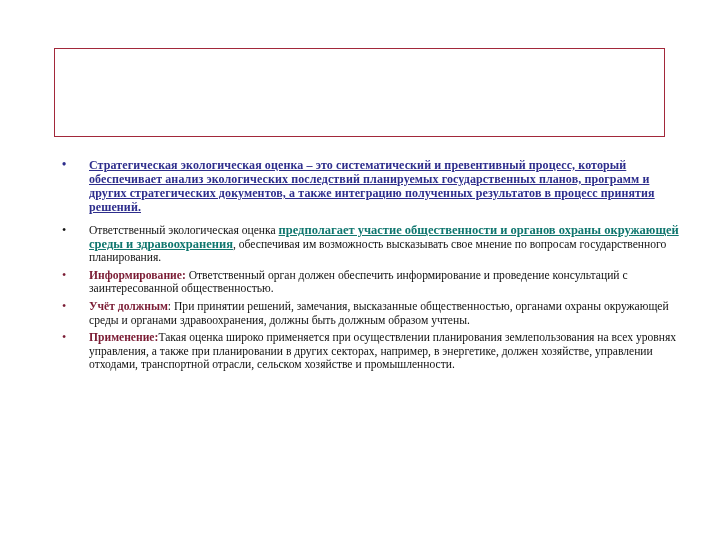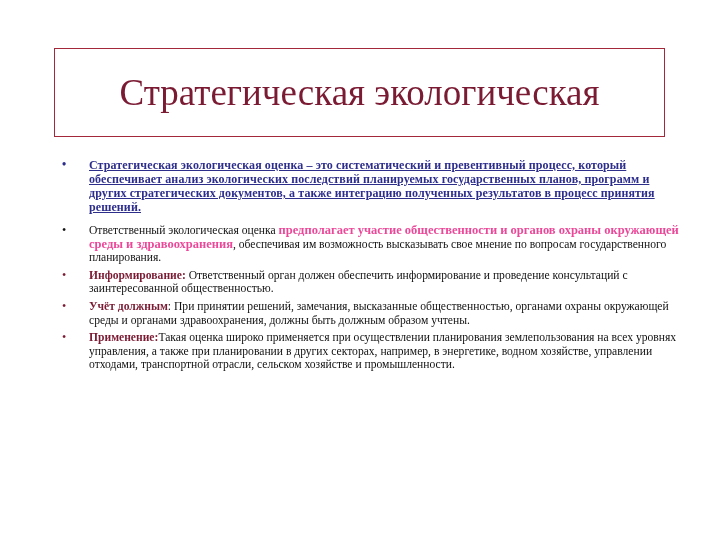--- a/index.html
+++ b/index.html
@@ -62,35 +62,35 @@
       text-decoration: underline;
       font-size: 12px;
       line-height: 14px;
       margin-bottom: 10px;
       letter-spacing: 0.1px;
     }
     .item.first .bullet { color: #2d2d8c; text-decoration: none; }
     .item.second .bullet { color: #111111; }
     .item.red .bullet { color: #7a1b33; }
     .hl-red {
-      color: #ec4899;
+      color: #0f766e;
       font-weight: bold;
+      text-decoration: underline;
       font-size: 12.5px;
     }
     .hl-maroon {
       color: #7a1b33;
       font-weight: bold;
     }
     .plain { color: #111111; }
   </style>
 </head>
 <body>
 
 <div class="title-frame">
-  <div class="title-line">Стратегическая экологическая</div>
 </div>
 
 <div class="content">
 
   <div class="item first">
     <span class="bullet">•</span>
     <span>Стратегическая экологическая оценка – это систематический и превентивный процесс, который обеспечивает анализ экологических последствий планируемых государственных планов, программ и других стратегических документов, а также интеграцию полученных результатов в процесс принятия решений.</span>
   </div>
 
   <div class="item second">
@@ -103,16 +103,16 @@
     <span class="hl-maroon">Информирование:</span><span class="plain">  Ответственный орган должен обеспечить информирование и проведение консультаций с заинтересованной общественностью.</span>
   </div>
 
   <div class="item red">
     <span class="bullet">•</span>
     <span class="hl-maroon">Учёт должным</span><span class="plain">: При принятии решений, замечания, высказанные общественностью, органами охраны окружающей среды и органами здравоохранения, должны быть должным образом учтены.</span>
   </div>
 
   <div class="item red">
     <span class="bullet">•</span>
-    <span class="hl-maroon">Применение:</span><span class="plain">Такая оценка широко применяется при осуществлении планирования землепользования на всех уровнях управления, а также при планировании в других секторах, например, в энергетике, водном хозяйстве, управлении отходами, транспортной отрасли, сельском хозяйстве и промышленности.</span>
+    <span class="hl-maroon">Применение:</span><span class="plain">Такая оценка широко применяется при осуществлении планирования землепользования на всех уровнях управления, а также при планировании в других секторах, например, в энергетике, должен хозяйстве, управлении отходами, транспортной отрасли, сельском хозяйстве и промышленности.</span>
   </div>
 
 </div>
 
 </body></html>

